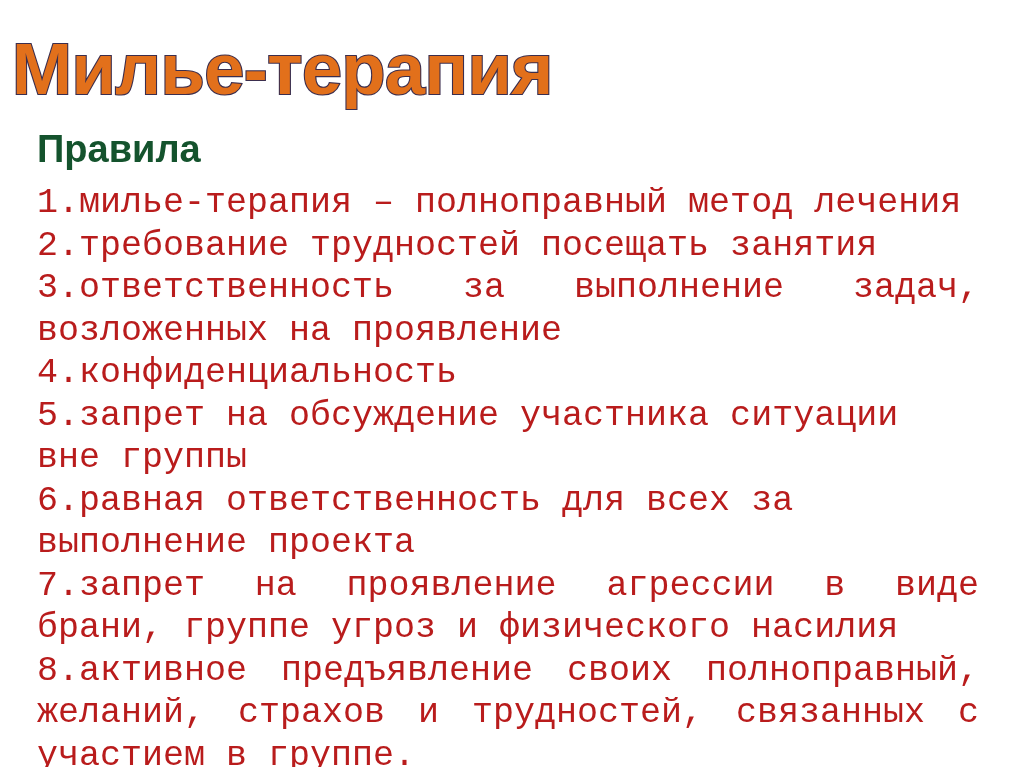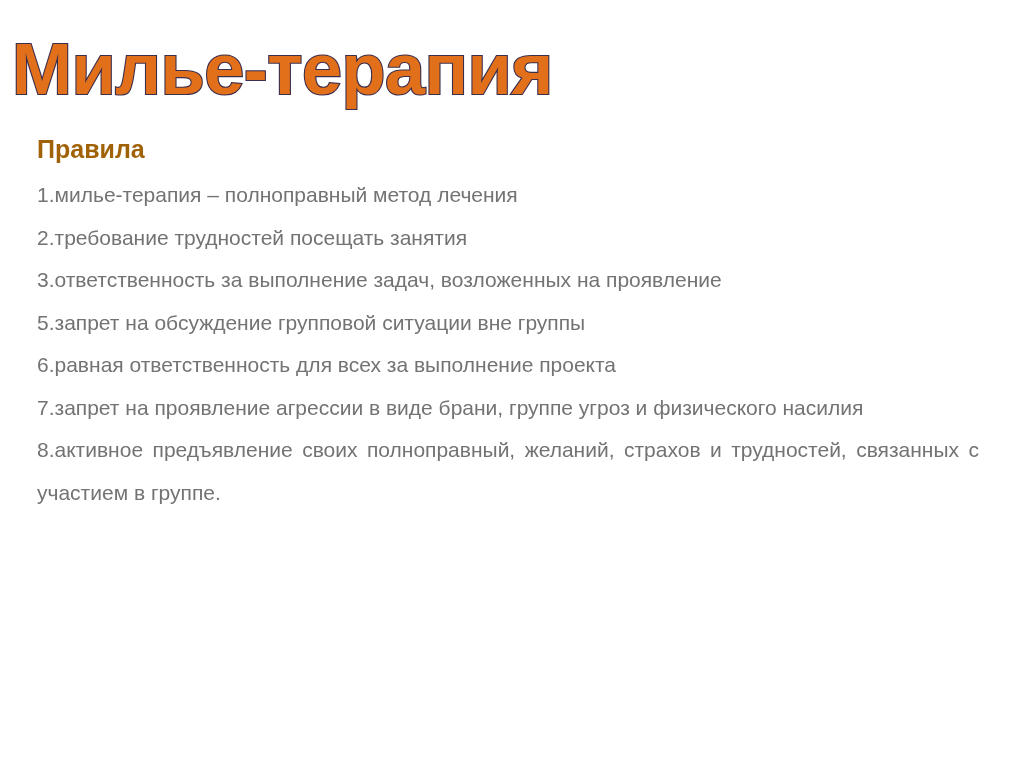--- a/index.html
+++ b/index.html
@@ -49,40 +49,41 @@
 
   
   .body-wrap {
     position: absolute;
     left: 37px;
     top: 128px;
     width: 942px;
   }
 
   .rules-heading {
-    margin: 0 0 4px 0;
-    font-size: 25px;
+    margin: 0 0 12px 0;
+    font-size: 38px;
     line-height: 42px;
     font-weight: 700;
-    color: #a16207;
+    color: #14532d;
   }
 
   .rules-list {
     list-style: none;
     margin: 0;
     padding: 0;
   }
 
   .rule-item {
-    font-size: 21px;
+    font-size: 35px;
     line-height: 42.5px;
-    color: #737373;
+    color: #b91c1c;
     text-align: left;
     margin: 0;
     padding: 0;
+    font-family: Liberation Mono, monospace;
   }
   
   .rule-item.justified {
     text-align: justify;
     text-align-last: left;
     text-justify: inter-word;
   }
   .rule-item .num {
     
   }
@@ -97,21 +98,22 @@
   </div>
 
   <div class="body-wrap" style="color: rgb(0, 0, 0);">
 
     <div class="rules-heading">Правила</div>
 
     <ol class="rules-list" id="rules-list">
         <li class="rule-item"><span class="num">1.</span><span class="txt">милье-терапия – полноправный метод лечения</span></li>
         <li class="rule-item"><span class="num">2.</span><span class="txt">требование трудностей посещать занятия</span></li>
         <li class="rule-item justified"><span class="num">3.</span><span class="txt">ответственность за выполнение задач, возложенных на проявление</span></li>
-        <li class="rule-item"><span class="num">5.</span><span class="txt">запрет на обсуждение групповой ситуации вне группы</span></li>
+        <li class="rule-item"><span class="num">4.</span><span class="txt">конфиденциальность</span></li>
+        <li class="rule-item"><span class="num">5.</span><span class="txt">запрет на обсуждение участника ситуации вне группы</span></li>
         <li class="rule-item"><span class="num">6.</span><span class="txt">равная ответственность для всех за выполнение проекта</span></li>
         <li class="rule-item justified"><span class="num">7.</span><span class="txt">запрет на проявление агрессии в виде брани, группе угроз и физического насилия</span></li>
         <li class="rule-item justified"><span class="num">8.</span><span class="txt">активное предъявление своих полноправный, желаний, страхов и трудностей, связанных с участием в группе.</span></li>
       </ol>
 
   </div>
 
 </div>
 
 </body></html>

